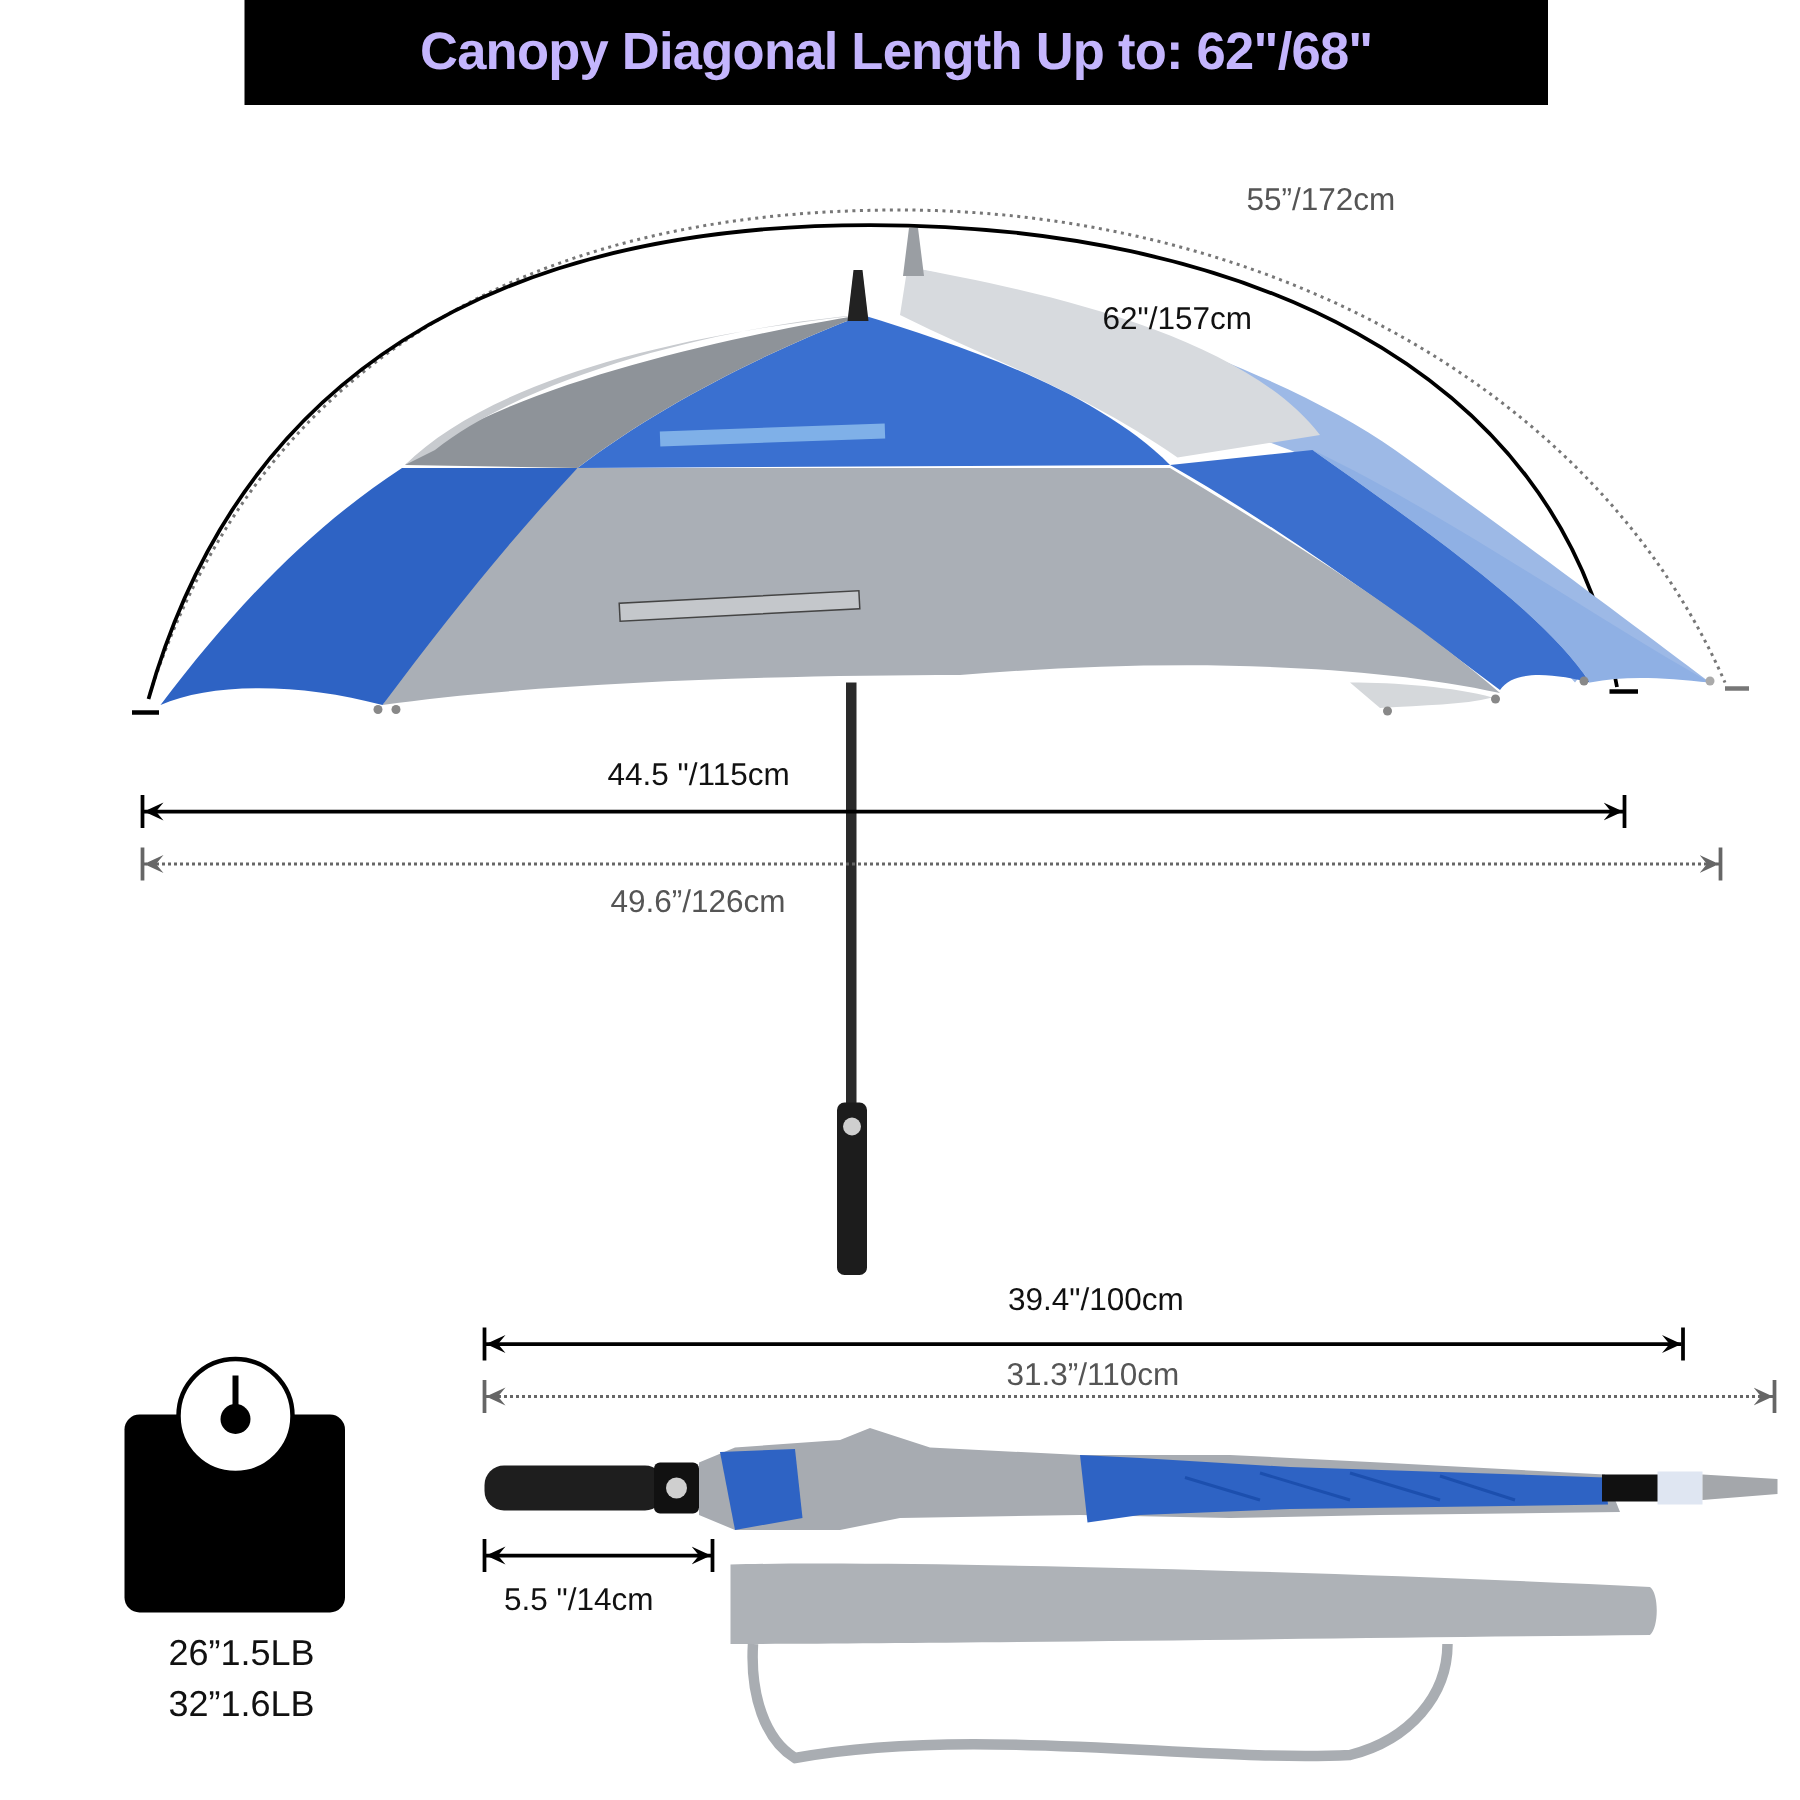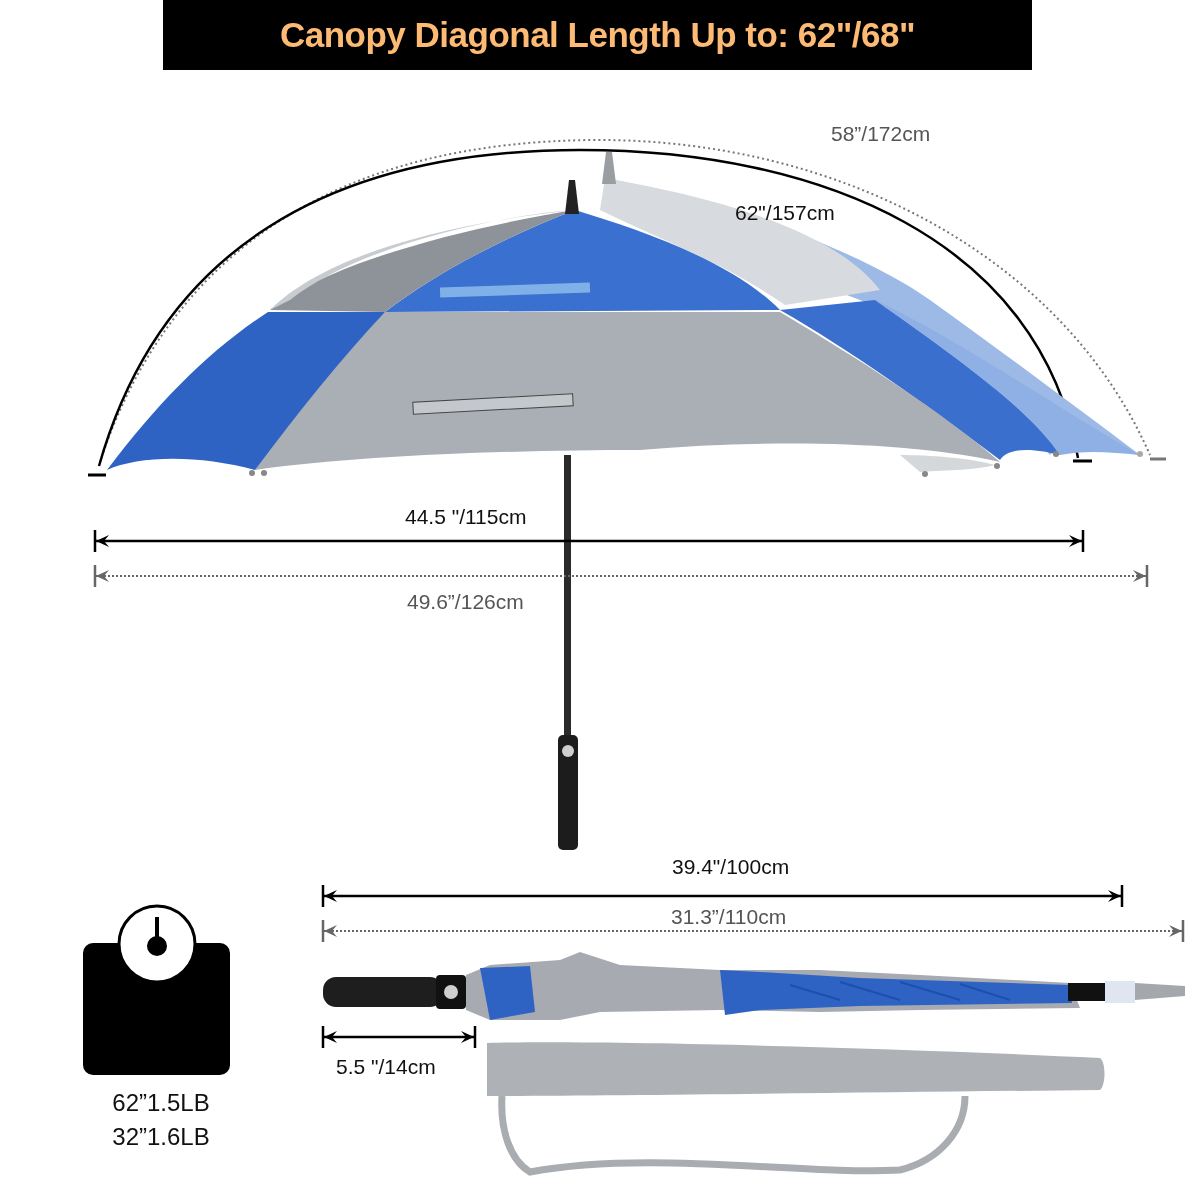--- a/index.html
+++ b/index.html
@@ -1,17 +1,17 @@
 <!DOCTYPE html>
 <html><head>
 <meta charset="utf-8">
 <style>
   html, body { margin:0; padding:0; background:#ffffff; }
   body { width:1200px; height:1200px; position:relative; overflow:hidden; font-family:"Liberation Sans", sans-serif; }
-  .title-bar { position:absolute; left:163px; top:0; width:869px; height:70px; background:#000; color:#fdba74; display:flex; align-items:center; justify-content:center; font-weight:bold; font-size:35px; letter-spacing:-0.5px; }
+  .title-bar { position:absolute; left:163px; top:0; width:869px; height:70px; background:#000; color:#c4b5fd; display:flex; align-items:center; justify-content:center; font-weight:bold; font-size:35px; letter-spacing:-0.5px; }
   .lbl { position:absolute; font-size:21px; white-space:nowrap; }
   .lbl.dark { color:#111; }
   .lbl.grey { color:#555; }
   svg.art { position:absolute; left:0; top:0; }
   .weight { position:absolute; left:76px; width:170px; text-align:center; font-size:24px; color:#111; }
 </style>
 </head>
 <body>
 
 <div class="title-bar">
@@ -129,22 +129,22 @@
   </g>
 
   <g>
     <rect x="83" y="943" width="147" height="132" rx="10" fill="#000"></rect>
     <circle cx="157" cy="944" r="38" fill="#fff" stroke="#000" stroke-width="3"></circle>
     <line x1="157" y1="917" x2="157" y2="945" stroke="#000" stroke-width="4"></line>
     <circle cx="157" cy="946" r="10" fill="#000"></circle>
   </g>
 </svg>
 
-<div class="lbl grey" style="left:831px; top:122px;">58”/172cm</div>
+<div class="lbl grey" style="left:831px; top:122px;">55”/172cm</div>
 <div class="lbl dark" style="left:735px; top:201px;">62"/157cm</div>
 <div class="lbl dark" style="left:405px; top:505px;">44.5 "/115cm</div>
 <div class="lbl grey" style="left:407px; top:590px;text-align:center;">49.6”/126cm</div>
 <div class="lbl dark" style="left:672px; top:855px;">39.4"/100cm</div>
 <div class="lbl grey" style="left:671px; top:905px;">31.3”/110cm</div>
 <div class="lbl dark" style="left:336px; top:1055px;">5.5 "/14cm</div>
 
-<div class="weight" style="top:1089px;">62”1.5LB</div>
+<div class="weight" style="top:1089px;">26”1.5LB</div>
 <div class="weight" style="top:1123px;">32”1.6LB</div>
 
 </body></html>

